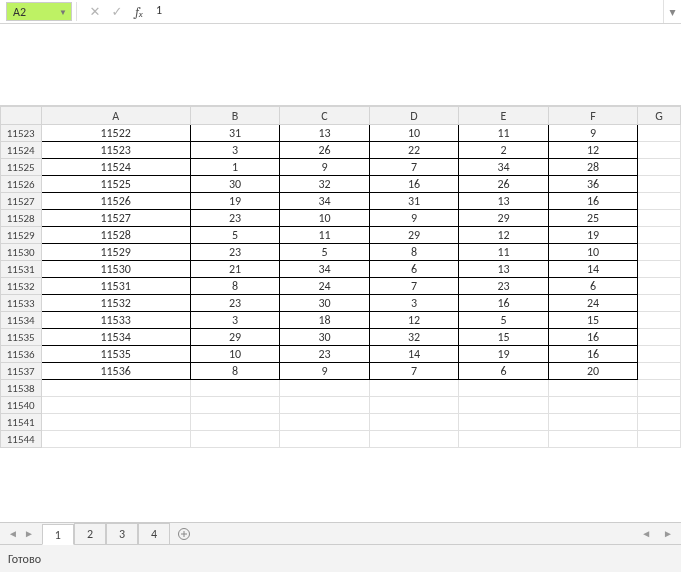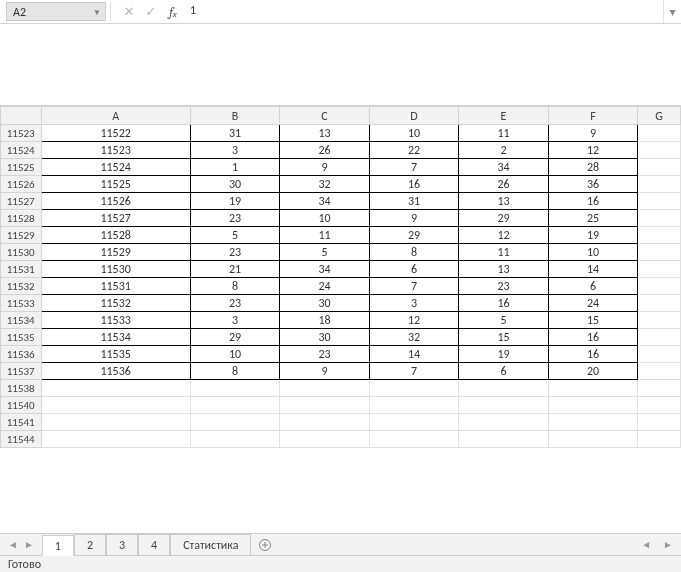--- a/index.html
+++ b/index.html
@@ -17,26 +17,26 @@
 
   
   .formula-bar {
     display: flex;
     align-items: stretch;
     height: 24px;
     background: #fff;
     border-bottom: 1px solid #d4d4d4;
   }
   .name-box {
-    width: 100px;
+    width: 66px;
     display: flex;
     align-items: center;
     justify-content: space-between;
     border: 1px solid #ccc;
-    background: #e5e5e5;
+    background: #bef264;
     padding: 0 4px 0 6px;
     margin: 2px 4px 2px 6px;
     font-size: 12px;
   }
   .name-box .caret { font-size: 8px; color: #777; }
   .fb-sep {
     width: 8px;
     border-left: 1px solid #e1e1e1;
     margin: 2px 0;
   }
@@ -163,21 +163,21 @@
     display:flex;
     gap:12px;
     align-items:center;
     justify-content:flex-end;
     padding-right:8px;
     color:#999;
   }
 
   
   .status {
-    height:17px;
+    height:28px;
     background:#f3f3f3;
     border-top:1px solid #ccc;
     display:flex;
     align-items:center;
     padding:0 8px;
     font-size:12px;
     color:#444;
   }
 </style>
 </head>
@@ -420,21 +420,20 @@
 <div class="tab-bar">
   <div class="tab-nav">
     <span>◄</span>
     <span>►</span>
   </div>
   <div id="tabs" style="display:flex;">
       <div class="tab active">1</div>
       <div class="tab">2</div>
       <div class="tab">3</div>
       <div class="tab">4</div>
-      <div class="tab">Статистика</div>
     </div>
   <div class="tab-add">
     <svg width="14" height="14" viewBox="0 0 14 14" fill="none">
         <circle cx="7" cy="7" r="5.5" stroke="#888"></circle>
         <line x1="7" y1="4" x2="7" y2="10" stroke="#888"></line>
         <line x1="4" y1="7" x2="10" y2="7" stroke="#888"></line>
       </svg>
   </div>
   <div class="tab-spacer"></div>
   <div class="tab-scroll-right">

